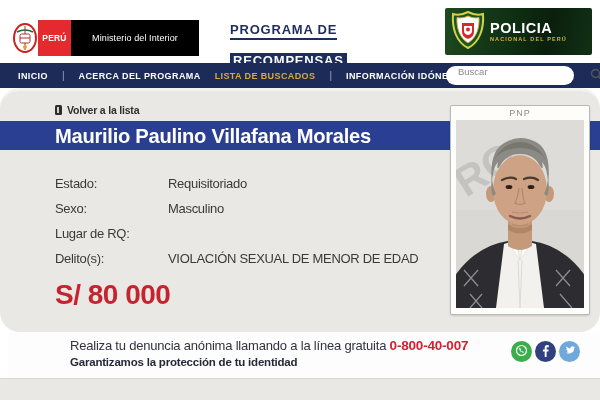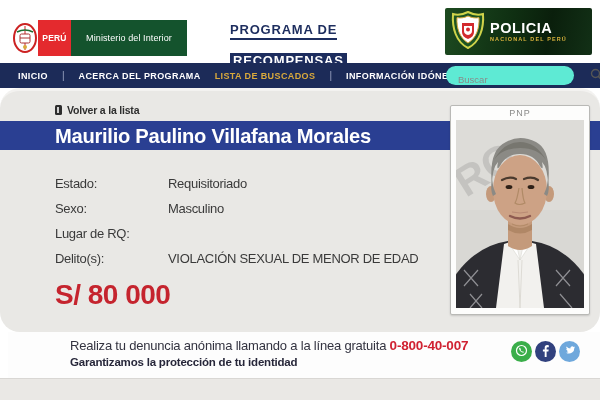--- a/index.html
+++ b/index.html
@@ -5,40 +5,40 @@
   * { margin:0; padding:0; box-sizing:border-box; }
   html,body { width:600px; height:400px; }
   body { font-family:"Liberation Sans", sans-serif; background:#fff; overflow:hidden; }
   .page { position:relative; width:600px; height:400px; background:#fff; overflow:hidden; }
 
   
   .header { position:absolute; left:0; top:0; width:600px; height:63px; background:#ffffff; }
   .logo-group { position:absolute; left:12px; top:20px; height:36px; display:flex; align-items:stretch; cursor:pointer; }
   .coat-arms { width:26px; height:36px; display:flex; align-items:center; justify-content:center; }
   .peru-box { width:33px; background:#e42a2e; color:#fff; font-weight:bold; font-size:8.5px; display:flex; align-items:center; justify-content:center; letter-spacing:0.2px; }
-  .ministry-box { width:116px; background:#14532d; color:#fff; font-size:9px; display:flex; align-items:center; justify-content:center; letter-spacing:0.1px; }
+  .ministry-box { width:128px; background:#000000; color:#fff; font-size:9px; display:flex; align-items:center; justify-content:center; letter-spacing:0.1px; }
 
   .program-title { position:absolute; left:230px; top:20px; width:122px; text-align:left; }
   .program-title .line1 { display:inline-block; color:#1d2d5e; font-weight:bold; font-size:13px; letter-spacing:0.8px; border-bottom:2.5px solid #1d2d5e; padding-bottom:1px; }
   .program-title .line2 { display:inline-block; background:#1d2d5e; color:#fff; font-weight:bold; font-size:13px; letter-spacing:0.8px; padding:0 3px 1px 3px; margin-top:13px; }
 
   .police-banner { position:absolute; left:445px; top:8px; width:147px; height:47px;
     background:linear-gradient(100deg,#1d4a20 0%,#0f2f12 45%,#0a1f0c 70%,#123016 100%);
     border-radius:2px; display:flex; align-items:center; padding-left:5px; cursor:pointer; }
   .police-text { margin-left:4px; line-height:1; }
   .police-text .t1 { color:#fff; font-weight:bold; font-size:14.5px; letter-spacing:0.5px; }
   .police-text .t2 { color:#d8b23c; font-weight:bold; font-size:5.5px; letter-spacing:1.1px; margin-top:1px; }
 
   
   .nav { position:absolute; left:0; top:63px; width:600px; height:25px; background:#1c2b58; display:flex; align-items:center; padding-left:18px; }
   .nav-item { color:#fff; font-size:9px; font-weight:bold; letter-spacing:0.4px; cursor:pointer; white-space:nowrap; }
   .nav-item.active { color:#d9a93c; }
   .nav-sep { color:#9aa3c0; font-size:10px; margin:0 14px; }
   .nav-gap { width:14px; }
-  .search-pill { position:absolute; right:26px; top:3px; width:128px; height:19px; background:#5eead4; border-radius:10px; display:flex; align-items:flex-end; }
+  .search-pill { position:absolute; right:26px; top:3px; width:128px; height:19px; background:#ffffff; border-radius:10px; display:flex; align-items:flex-start; }
   .search-input { flex:1; border:none; outline:none; background:transparent; font-size:9.5px; color:#444; padding-left:12px; font-family:"Liberation Sans",sans-serif; }
   .search-input::placeholder { color:#8a8a8a; }
   .search-btn { width:22px; height:19px; display:flex; align-items:center; justify-content:center; cursor:pointer; background:transparent; border:none; }
 
   
   .content { position:absolute; left:0; top:88px; width:600px; height:244px; background:#e9e8e5; border-top:3px solid #f3f2f0;border-radius:20px; }
   .back-row { position:absolute; left:55px; top:13px; display:flex; align-items:center; cursor:pointer; }
   .back-ico { width:7px; height:10px; background:#2d2d2d; border-radius:1.5px; margin-right:5px; position:relative; }
   .back-ico::after { content:""; position:absolute; left:2px; top:2px; width:1.5px; height:6px; background:#cfcfcf; }
   .back-label { font-size:10.5px; color:#2e2e2e; font-weight:bold; letter-spacing:-0.2px; }

